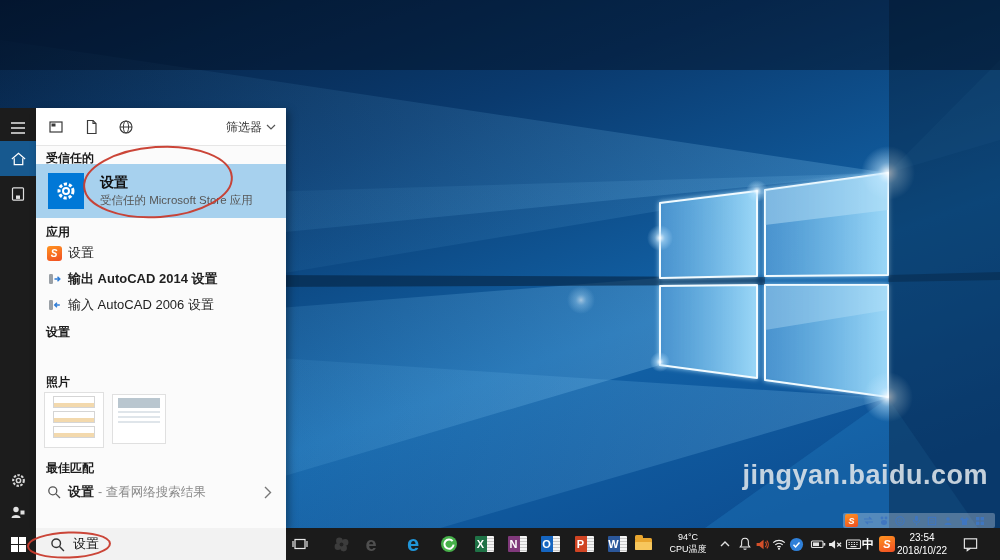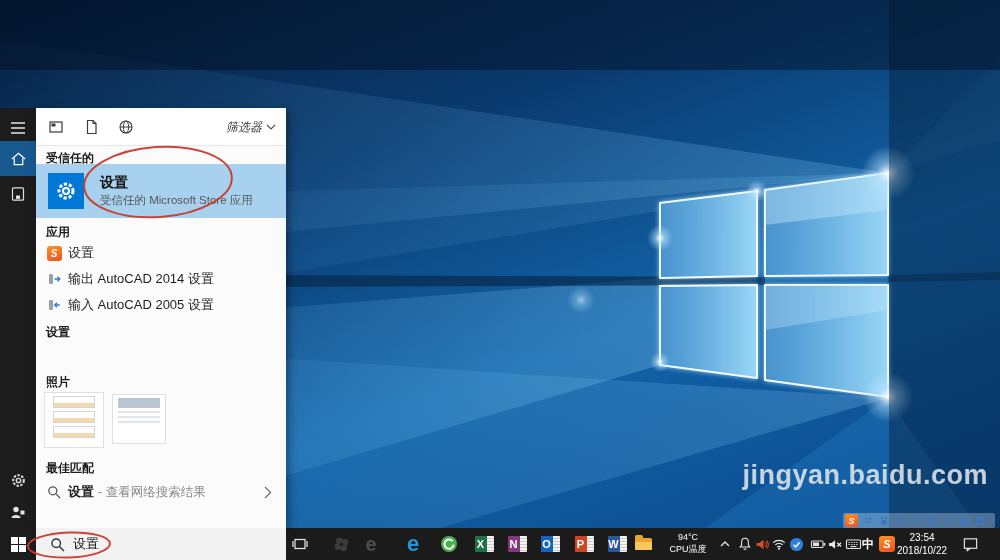--- a/index.html
+++ b/index.html
@@ -70,21 +70,21 @@
   
   .rail { position:absolute; left:0; top:108px; width:36px; height:452px; background:#1c1c1c; z-index:7; }
   .rail-item { position:absolute; left:0; width:36px; height:36px; display:flex;
                align-items:center; justify-content:center; }
   .rail-item.selected { background:#17598f; }
 
   
   .panel { position:absolute; left:36px; top:108px; width:250px; height:420px; background:#fbfbfb;
            z-index:7; box-shadow:3px 3px 8px rgba(0,0,0,.35); }
   .filter-bar { position:absolute; left:0; top:0; width:250px; height:38px; background:#fff;
-                border-bottom:1px solid #e6e6e6;font-style:italic; }
+                border-bottom:1px solid #e6e6e6; }
   .fb-icon { position:absolute; top:11px; }
   .fb-right { position:absolute; right:10px; top:11px; display:flex; align-items:center; gap:4px;
               font-size:12px; color:#333; }
   .sec-header { position:absolute; left:10px; font-size:12px; font-weight:bold; color:#1a1a1a; }
   .best-row { position:absolute; left:0; top:56px; width:250px; height:54px; background:#a7d1ee; }
   .best-tile { position:absolute; left:12px; top:9px; width:36px; height:36px; background:#0078d7;
                display:flex; align-items:center; justify-content:center; }
   .best-title { position:absolute; left:64px; top:10px; font-size:14px; font-weight:bold; color:#111; }
   .best-sub { position:absolute; left:64px; top:29px; font-size:11.5px; color:#565656; }
   .p-row { position:absolute; left:0; width:250px; height:26px; display:flex; align-items:center; }
@@ -452,37 +452,37 @@
     <div class="sec-header" style="top:116px;">应用</div>
 
     <div class="p-row" style="top:132px;">
       <span class="r-icon">
         <span class="sogou-badge" style="width:15px;height:15px;font-size:10px;">
             <span>S</span>
           </span>
       </span>
       <span class="r-text">设置</span>
     </div>
-    <div class="p-row" style="top:158px;">
+    <div class="p-row" style="top:158px;font-weight:bold;">
       <span class="r-icon">
         <svg width="16" height="14" viewBox="0 0 16 14">
           <rect x="3" y="2" width="4" height="10" rx="1.2" fill="#9aa0a6"></rect>
           <path d="M8.5 7 h5 M11.5 4.8 L13.8 7 11.5 9.2" fill="none" stroke="#2e7cd6" stroke-width="1.4"></path>
         </svg>
         </span>
       <span class="r-text">输出 AutoCAD 2014 设置</span>
     </div>
     <div class="p-row" style="top:184px;">
       <span class="r-icon">
         <svg width="16" height="14" viewBox="0 0 16 14">
           <rect x="3" y="2" width="4" height="10" rx="1.2" fill="#9aa0a6"></rect>
           <path d="M13.8 7 h-5 M11 4.8 L8.7 7 11 9.2" fill="none" stroke="#2e7cd6" stroke-width="1.4"></path>
         </svg>
         </span>
-      <span class="r-text">输入 AutoCAD 2005 设置</span>
+      <span class="r-text">输入 AutoCAD 2006 设置</span>
     </div>
 
     <div class="sec-header" style="top:216px;">设置</div>
 
 
     <div class="sec-header" style="top:266px;">照片</div>
 
     <div class="thumb" style="left:8px;top:284px;width:60px;height:56px;">
       <div class="mini"></div>
         <div class="mini"></div>

